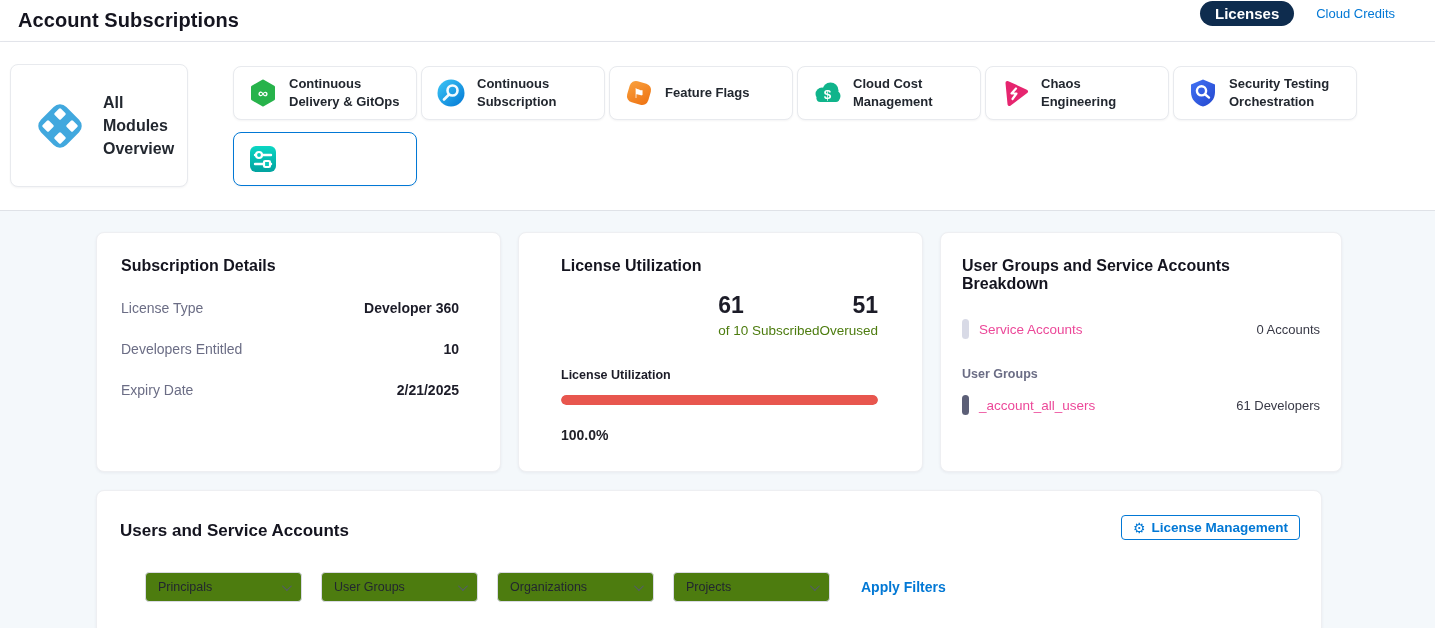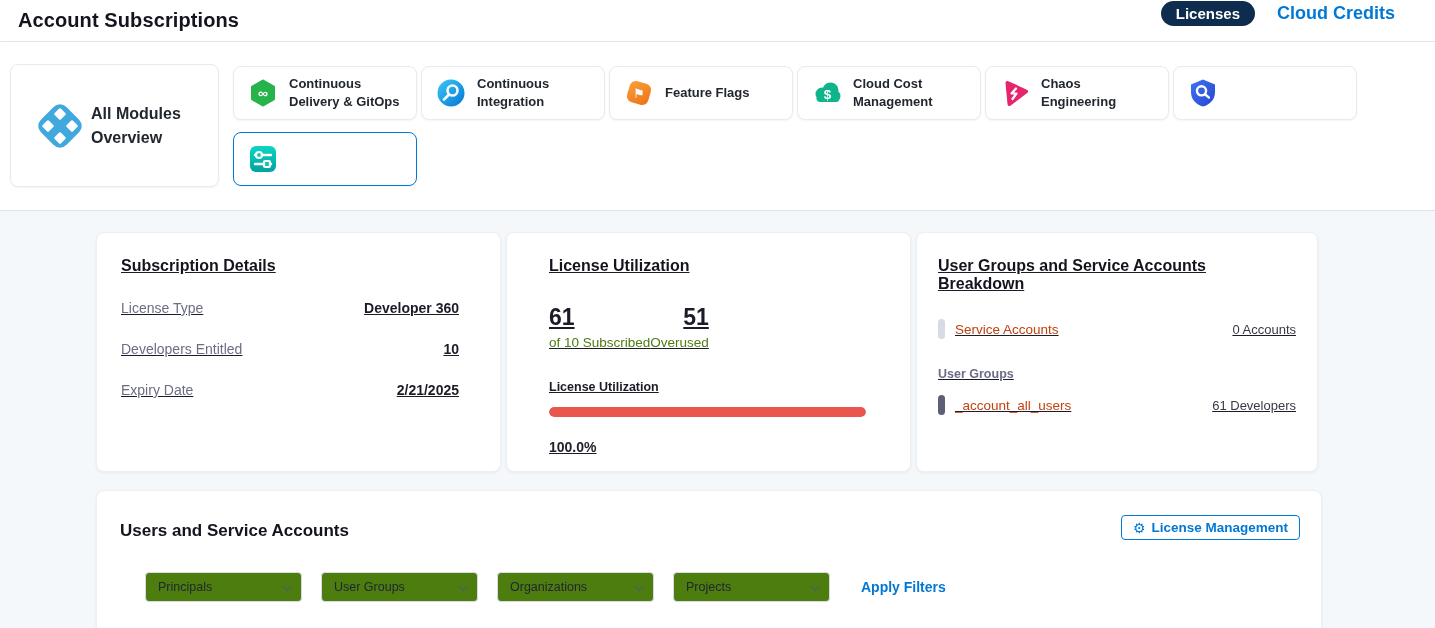--- a/index.html
+++ b/index.html
@@ -9,72 +9,72 @@
 
   
   .hdr { position:absolute; top:0; left:0; right:0; height:42px; background:#fff;
          border-bottom:1px solid #e4e6ec; display:flex; align-items:center;
          padding:0 40px 0 18px; }
   .hdr h1 { font-size:20px; font-weight:700; color:#14141f; letter-spacing:.1px; }
   .hdr-right { margin-left:auto; display:flex; align-items:center; gap:22px; margin-top:-14px; }
   .pill { background:#0e2c4e; color:#fff; border:none; border-radius:999px;
           font-size:15px; font-weight:700; padding:4px 15px; cursor:pointer;
           font-family:inherit; }
-  .link-tab { color:#0278d5; font-size:18px; font-weight:700; text-decoration:none; cursor:pointer; }
+  .link-tab { color:#0278d5; font-size:13px; font-weight:400; text-decoration:none; cursor:pointer; }
 
   
   .module-bar { position:absolute; top:42px; left:0; right:0; height:169px; background:#fff;
                 border-bottom:1px solid #dfe2e7; box-shadow:0 2px 4px rgba(96,97,112,.10); }
-  .overview-card { position:absolute; left:10px; top:22px; width:209px; height:123px;
+  .overview-card { position:absolute; left:10px; top:22px; width:178px; height:123px;
                    background:#fff; border:1px solid #e8eaee; border-radius:8px;
                    box-shadow:0 1px 2px rgba(40,41,61,.05);
-                   display:flex; align-items:center; padding:0 14px 0 18px; gap:0; cursor:pointer; }
+                   display:flex; align-items:center; padding:0 14px 0 18px; gap:12px; cursor:pointer; }
   .overview-title { font-size:16px; font-weight:700; color:#22272f; line-height:1.45; }
   .module-card { position:absolute; width:184px; height:54px; background:#fff;
                  border:1px solid #e8eaee; border-radius:8px;
                  box-shadow:0 1px 2px rgba(40,41,61,.05);
                  display:flex; align-items:center; padding:0 10px 0 14px; gap:11px; cursor:pointer; }
   .module-card.selected { border:1.5px solid #0278d5; }
   .module-label { font-size:13px; font-weight:600; color:#22272f; line-height:1.38; }
   .m0 { left:233px; top:24px; } .m1 { left:421px; top:24px; } .m2 { left:609px; top:24px; }
   .m3 { left:797px; top:24px; } .m4 { left:985px; top:24px; } .m5 { left:1173px; top:24px; }
   .m6 { left:233px; top:90px; }
   .micon { flex:0 0 30px; width:30px; height:30px; display:flex; }
 
   
   .content { position:absolute; top:211px; left:0; right:0; height:417px; background:#f4f8fb; }
-  .summary-row { position:absolute; left:96px; top:21px; display:flex; gap:5px;text-decoration:underline; }
+  .summary-row { position:absolute; left:96px; top:21px; display:flex; gap:17px; }
   .card { background:#fff; border:1px solid #eeeff2; border-radius:8px; height:240px;
           box-shadow:0 1px 3px rgba(40,41,61,.06); }
   .card-title { font-size:16px; font-weight:700; color:#14141f; }
 
   
   .sd { width:405px; padding:24px 41px 0 24px; }
   .sd-row { display:flex; justify-content:space-between; align-items:baseline; margin-top:25px; }
   .sd-label { font-size:14px; color:#6b6d85; }
   .sd-value { font-size:14px; font-weight:700; color:#1c1c28; }
 
   
   .lu { width:405px; padding:24px 44px 0 42px; }
-  .lu-nums { display:flex; justify-content:flex-start; margin-top:30px; }
+  .lu-nums { display:flex; justify-content:flex-end; margin-top:18px; }
   .lu-big { font-size:23px; font-weight:700; color:#1c1c28; line-height:1.1; }
   .lu-cap { font-size:13.5px; color:#4d7c0f; margin-top:5px; }
   .lu-col-r { text-align:right; }
   .lu-bar-label { font-size:12.5px; font-weight:700; color:#1c1c28; margin-top:30px; }
   .lu-bar { margin-top:13px; height:10px; border-radius:5px; background:#f0f1f5; overflow:hidden; }
   .lu-bar-fill { height:100%; width:100%; border-radius:5px; background:#e8564e; }
   .lu-pct { font-size:14px; font-weight:600; color:#22222a; margin-top:22px; }
 
   
   .bd { width:402px; padding:24px 21px 0 21px; }
   .bd-row { display:flex; align-items:center; margin-top:26px; }
   .bd-mark { width:7px; height:20px; border-radius:3.5px; margin-right:10px; flex:0 0 7px; }
   .bd-mark.light { background:#d8dae6; }
   .bd-mark.dark { background:#5c5f77; }
-  .bd-label { font-size:13.5px; color:#c2410c; }
+  .bd-label { font-size:13.5px; color:#ec4899; }
   .bd-value { margin-left:auto; font-size:13px; color:#383946; }
   .bd-heading { font-size:12.5px; font-weight:700; color:#6b6d85; margin-top:28px; }
   .bd-row.tight { margin-top:14px; }
 
   
   .users-card { position:absolute; left:96px; top:279px; width:1226px; height:360px;
                 background:#fff; border:1px solid #eeeff2; border-radius:8px;
                 box-shadow:0 1px 3px rgba(40,41,61,.06); }
   .users-title { position:absolute; left:23px; top:30px; font-size:17px; font-weight:700; color:#14141f;text-align:right; }
   .lm-btn { position:absolute; right:21px; top:24px; height:25px; display:flex; align-items:center;
@@ -135,21 +135,21 @@
               <linearGradient id="gci" x1="0" y1="0" x2="1" y2="1">
             <stop offset="0" stop-color="#3dc7f6"></stop>
                 <stop offset="1" stop-color="#0378d5"></stop>
               </linearGradient>
             </defs>
           <circle cx="15" cy="15" r="13.5" fill="url(#gci)"></circle>
           <circle cx="16.5" cy="12.5" r="5" fill="none" stroke="#fff" stroke-width="2.6" opacity="0.95"></circle>
           <line x1="12.5" y1="17" x2="8" y2="21.5" stroke="#fff" stroke-width="2.6" stroke-linecap="round" opacity="0.95"></line>
         </svg>
       </span>
-      <span class="module-label">Continuous Integration</span>
+      <span class="module-label">Continuous Subscription</span>
     </div>
 
     <div class="module-card m2">
       <span class="micon">
         <svg width="30" height="30" viewBox="0 0 30 30">
           <defs>
               <linearGradient id="gff" x1="0" y1="0" x2="1" y2="1">
             <stop offset="0" stop-color="#f9a13e"></stop>
                 <stop offset="1" stop-color="#ee7111"></stop>
               </linearGradient>
@@ -191,20 +191,21 @@
               <linearGradient id="gsto" x1="0" y1="0" x2="1" y2="1">
             <stop offset="0" stop-color="#4272f4"></stop>
                 <stop offset="1" stop-color="#2447ce"></stop>
               </linearGradient>
             </defs>
           <path d="M15 1.5 L27 6.5 V14 C27 21.5 22 26.6 15 28.5 C8 26.6 3 21.5 3 14 V6.5 Z" fill="url(#gsto)"></path>
           <circle cx="13.5" cy="12.8" r="4.6" fill="none" stroke="#fff" stroke-width="2.4"></circle>
           <line x1="17" y1="16.3" x2="21" y2="19.6" stroke="#fff" stroke-width="2.4" stroke-linecap="round"></line>
         </svg>
       </span>
+      <span class="module-label">Security Testing Orchestration</span>
     </div>
 
     <div class="module-card m6 selected">
       <span class="micon">
         <svg width="30" height="30" viewBox="0 0 30 30">
           <defs>
               <linearGradient id="gidp" x1="0" y1="0" x2="0" y2="1">
             <stop offset="0" stop-color="#0bd6c3"></stop>
                 <stop offset="1" stop-color="#02a3a0"></stop>
               </linearGradient>

